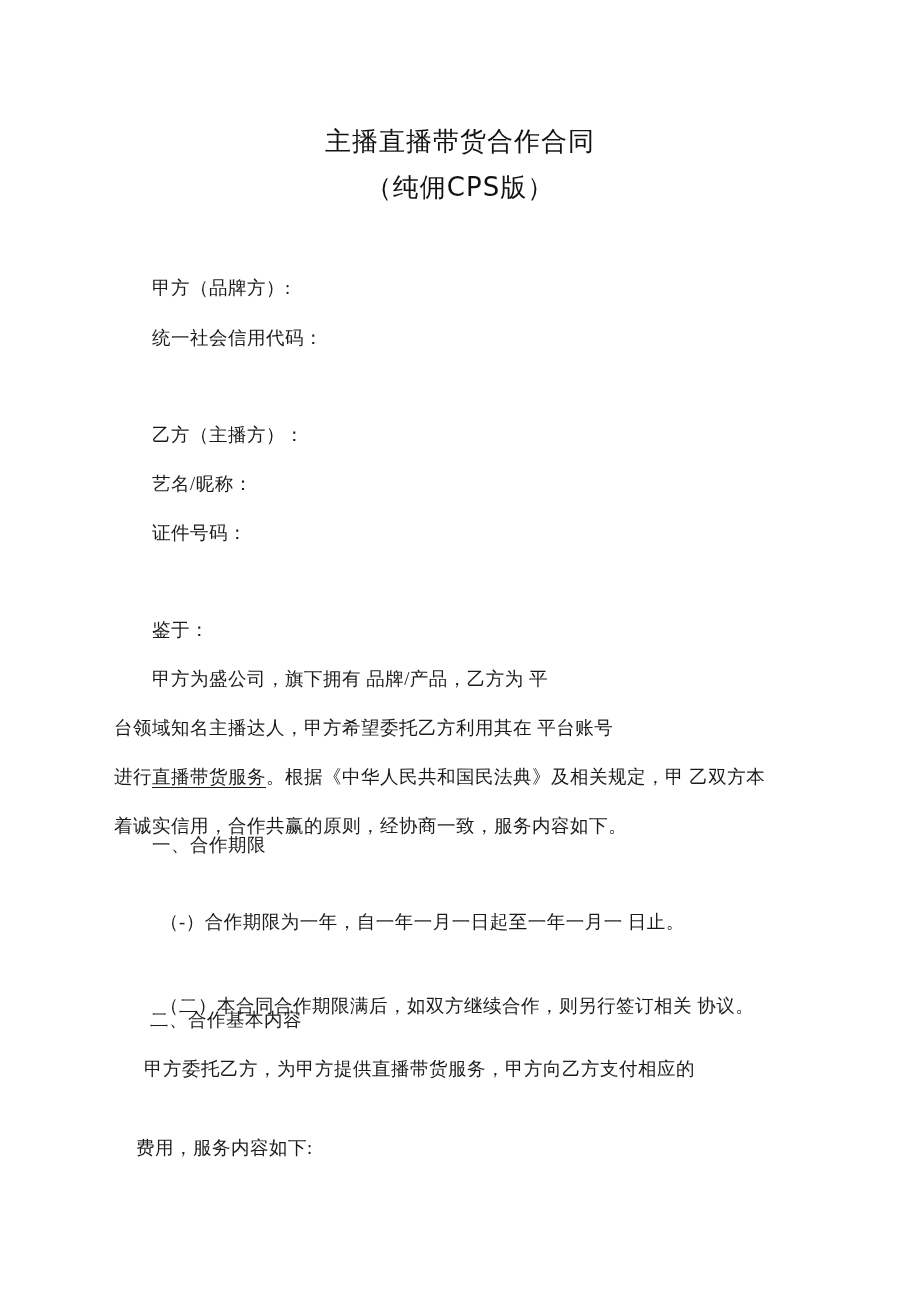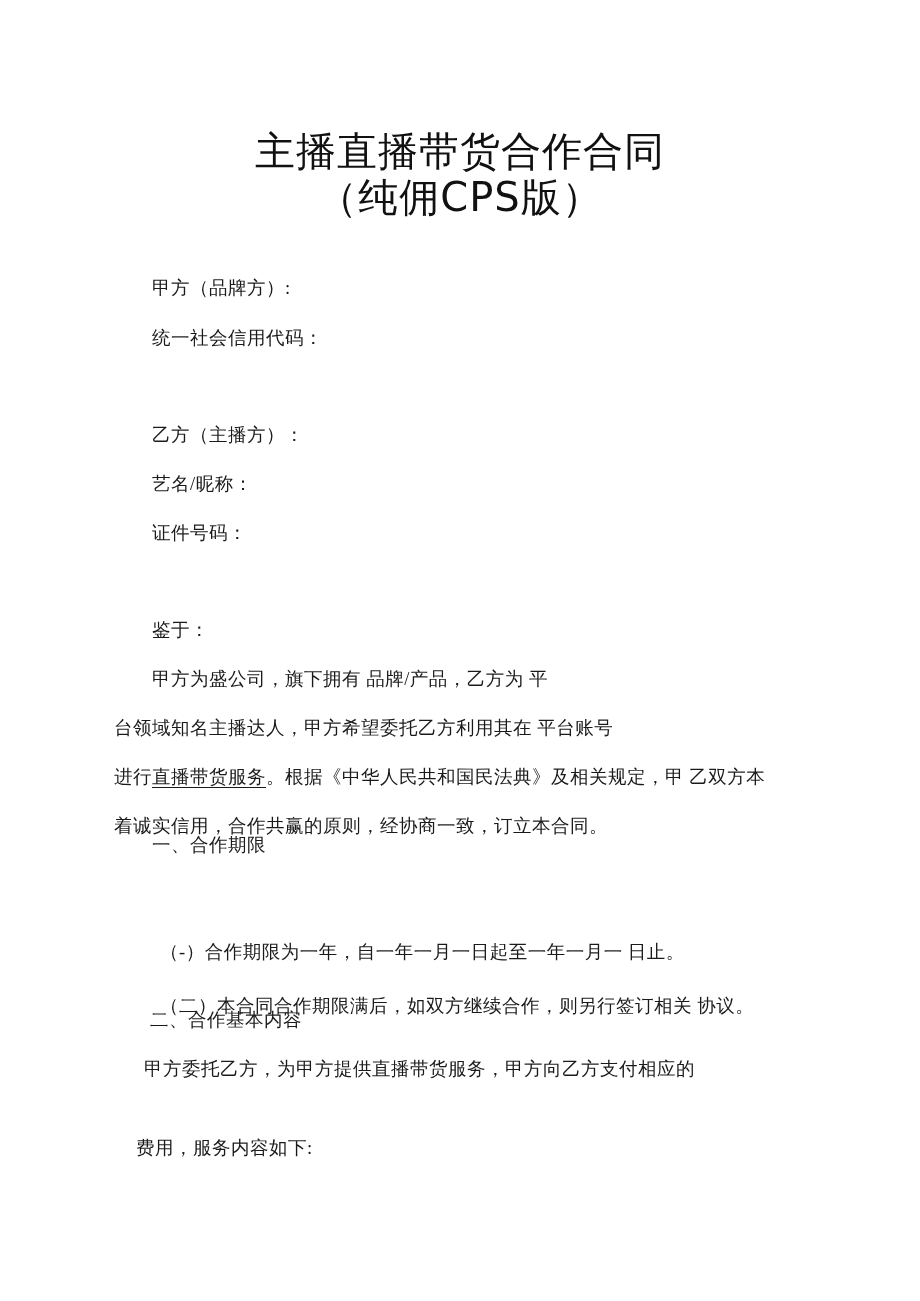--- a/index.html
+++ b/index.html
@@ -4,21 +4,21 @@
   <style>
     html, body { margin: 0; padding: 0; background: #ffffff; }
     body {
       width: 920px; height: 1301px; position: relative; overflow: hidden;
       font-family: "DejaVu Serif", "Liberation Serif", serif;
       color: #1a1a1a;
     }
     .title {
       position: absolute; left: 0; width: 920px; text-align: center;
       font-family: "DejaVu Sans", "Liberation Sans", sans-serif;
-      font-size: 40px; letter-spacing: 1px; color: #111;
+      font-size: 26px; letter-spacing: 1px; color: #111;
     }
     .t1 { top: 124px; }
     .t2 { top: 170px; }
     .line {
       position: absolute; font-size: 18.5px; white-space: nowrap;
       letter-spacing: 0.5px; line-height: 26px; font-family: Liberation Serif, serif;
     }
     .u { text-decoration: underline; text-underline-offset: 4px; }
   </style>
 </head>
@@ -33,21 +33,21 @@
 <div class="line" style="left:152px; top:422px;">乙方（主播方）：</div>
 <div class="line" style="left:152px; top:471px;">艺名/昵称：</div>
 <div class="line" style="left:152px; top:520px;">证件号码：</div>
 
 <div class="line" style="left:152px; top:617px;">鉴于：</div>
 <div class="line" style="left:152px; top:666px;">甲方为盛公司，旗下拥有  品牌/产品，乙方为  平</div>
 <div class="line" style="left:114px; top:715px;">台领域知名主播达人，甲方希望委托乙方利用其在  平台账号</div>
 <div class="line" style="left:114px; top:764px;">
   <span>进行</span><span class="u">直播带货服务</span><span>。根据《中华人民共和国民法典》及相关规定，甲  乙双方本</span>
 </div>
-<div class="line" style="left:114px; top:813px;">着诚实信用，合作共赢的原则，经协商一致，订立本合同。</div>
+<div class="line" style="left:114px; top:813px;">着诚实信用，合作共赢的原则，经协商一致，服务内容如下。</div>
 
 <div class="line" style="left:152px; top:832px;">一、合作期限</div>
-<div class="line" style="left:160px; top:909px;margin-top:30px;">（-）合作期限为一年，自一年一月一日起至一年一月一  日止。</div>
+<div class="line" style="left:160px; top:909px;">（-）合作期限为一年，自一年一月一日起至一年一月一  日止。</div>
 <div class="line" style="left:160px; top:993px;">（二）本合同合作期限满后，如双方继续合作，则另行签订相关  协议。</div>
 
 <div class="line" style="left:150px; top:1007px;">二、合作基本内容</div>
 <div class="line" style="left:144px; top:1056px;">甲方委托乙方，为甲方提供直播带货服务，甲方向乙方支付相应的</div>
 <div class="line" style="left:136px; top:1135px;">费用，服务内容如下:</div>
 
 </body></html>

